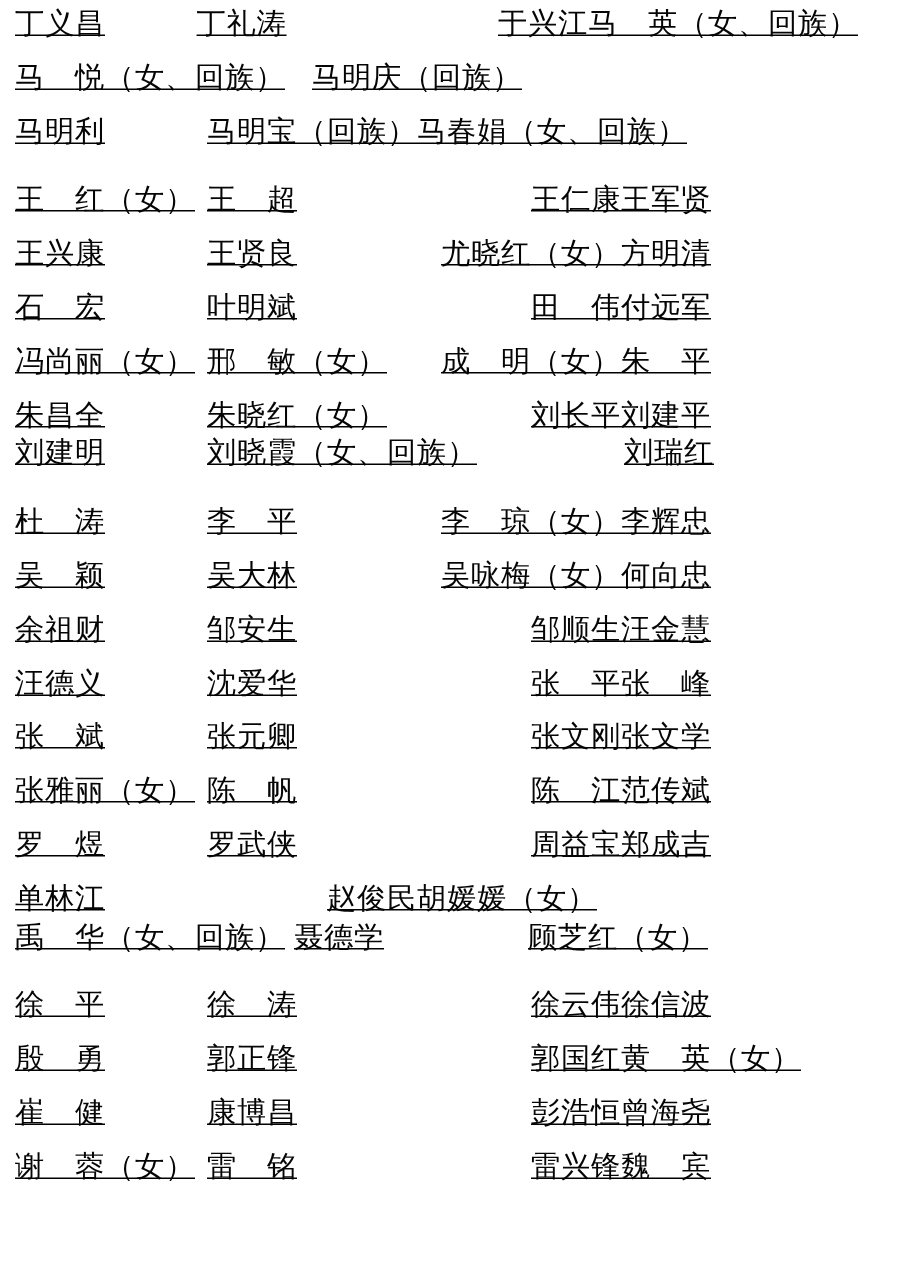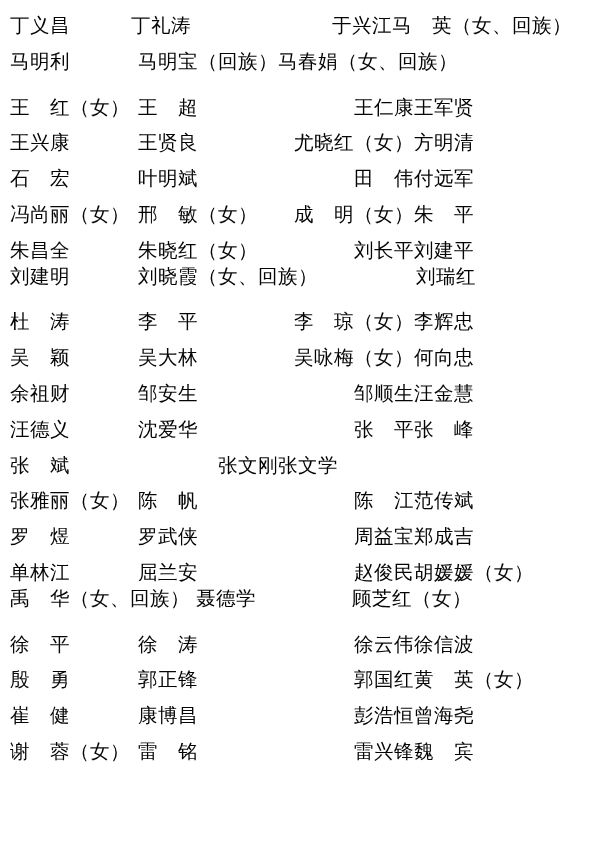--- a/index.html
+++ b/index.html
@@ -11,21 +11,22 @@
     height: 843px;
     background: #ffffff;
     font-family: "DejaVu Serif", "Liberation Serif", serif;
     color: #000000;
     overflow: hidden;
   }
   #page {
     width: 600px;
     height: 843px;
     box-sizing: border-box;
-    padding: 16px 10px 0 10px;
+    padding: 6px 10px 0 10px;
+    text-decoration: underline;
   }
   .name-row {
     display: flex;
     align-items: baseline;
     height: 35.8px;
     white-space: nowrap;
   }
   .cell {
     font-size: 19.5px;
     line-height: 1;
@@ -41,20 +42,24 @@
 </style>
 </head>
 <body>
 
 <div id="page">
     <div class="name-row">
       <span class="cell c0">丁义昌</span>
       <span class="cell c1">丁礼涛</span>
       <span class="cell c2">于兴江</span>
       <span class="cell wide" style="margin-right: 18px; text-align: center;">马　英（女、回族）</span>
+    </div>
+    <div class="name-row">
+      <span class="cell wide" style="margin-right: 18px;">马　悦（女、回族）</span>
+      <span class="cell wide" style="margin-right: 18px;">马明庆（回族）</span>
     </div>
     <div class="name-row">
       <span class="cell c0">马明利</span>
       <span class="cell wide" style="">马明宝（回族）</span>
       <span class="cell wide" style="margin-right: 26px;">马春娟（女、回族）</span>
     </div>
     <div class="name-row">
       <span class="cell c0">王　红（女）</span>
       <span class="cell c1">王　超</span>
       <span class="cell c2">王仁康</span>
@@ -108,38 +113,38 @@
       <span class="cell c3">汪金慧</span>
     </div>
     <div class="name-row">
       <span class="cell c0">汪德义</span>
       <span class="cell c1">沈爱华</span>
       <span class="cell c2">张　平</span>
       <span class="cell c3">张　峰</span>
     </div>
     <div class="name-row">
       <span class="cell c0">张　斌</span>
+      <span class="cell c1">张元卿</span>
       <span class="cell c2">张文刚</span>
       <span class="cell c3">张文学</span>
     </div>
     <div class="name-row">
       <span class="cell c0">张雅丽（女）</span>
       <span class="cell c1">陈　帆</span>
       <span class="cell c2">陈　江</span>
       <span class="cell c3">范传斌</span>
     </div>
     <div class="name-row">
       <span class="cell c0">罗　煜</span>
       <span class="cell c1">罗武侠</span>
       <span class="cell c2">周益宝</span>
       <span class="cell c3">郑成吉</span>
     </div>
     <div class="name-row">
       <span class="cell c0">单林江</span>
-      <span class="cell c1">屈兰安</span>
       <span class="cell c2">赵俊民</span>
       <span class="cell c3">胡媛媛（女）</span>
     </div>
     <div class="name-row">
       <span class="cell wide" style="margin-right: 6px;">禹　华（女、回族）</span>
       <span class="cell c1">聂德学</span>
       <span class="cell c2">顾芝红（女）</span>
     </div>
     <div class="name-row">
       <span class="cell c0">徐　平</span>

